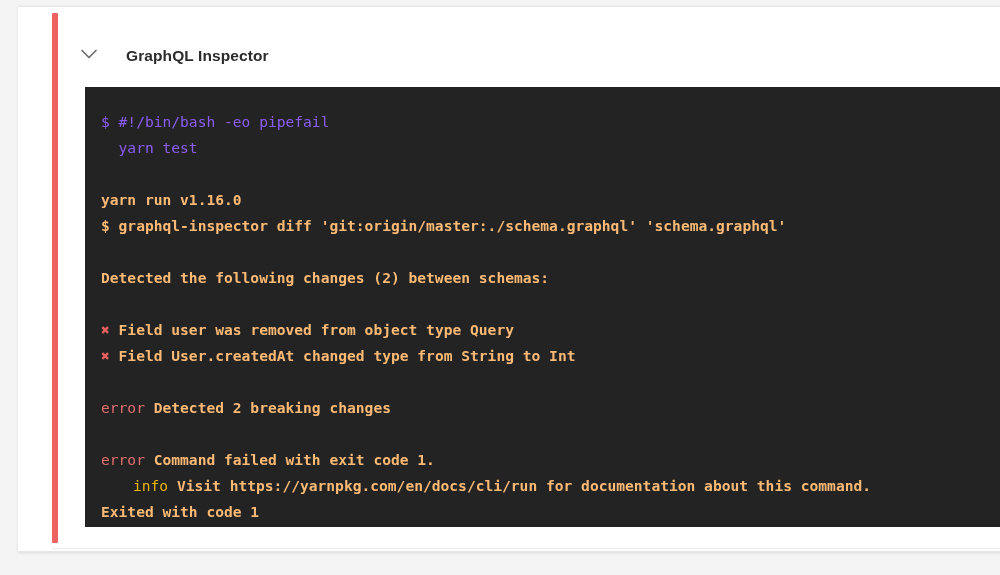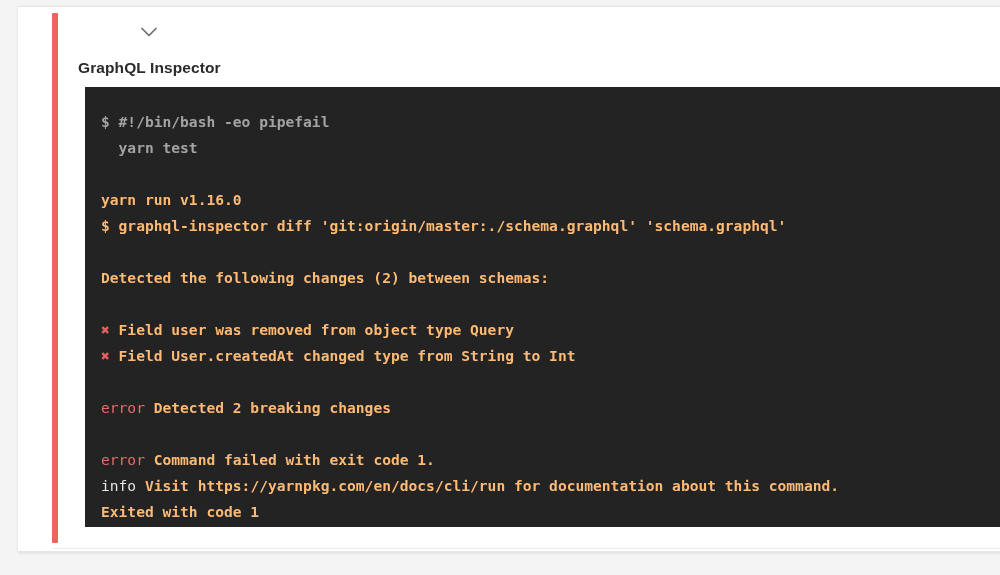--- a/index.html
+++ b/index.html
@@ -49,24 +49,23 @@
     z-index: 4;
   }
 
   
   .card-header {
     position: absolute;
     left: 60px;
     top: 14px;
     height: 44px;
     display: flex;
-    align-items: center;
-    gap: 16px;
+    align-items: flex-end;
+    gap: 26px;
     z-index: 3;
-    flex-direction: column;
   }
 
   .chevron-icon {
     width: 22px;
     height: 22px;
     display: inline-flex;
     align-items: center;
     justify-content: center;
     flex: 0 0 auto;
   }
@@ -98,24 +97,24 @@
     font-family: "DejaVu Sans Mono", "Liberation Mono", monospace;
     font-size: 14.6px;
     line-height: 26px;
     color: #e8e8e8;
     white-space: pre;
   }
 
   .line { white-space: pre; min-height: 26px; }
   .line.blank { height: 26px; }
 
-  .cmd      { color: #a3a3a3; font-weight: bold; text-align: center; }
+  .cmd      { color: #8b5cf6; font-weight: normal; text-align: center; }
   .plain    { color: #fdba74; font-weight: bold; }
   .err-tag  { color: #e36e6c; margin-top: 28px; }
-  .info-tag { color: #e5e5e5; }
+  .info-tag { color: #eab308; margin-left: 32px; }
   .xmark    { color: #e8605d; font-weight: bold; }
 
   
   .card-divider {
     position: absolute;
     left: 34px;
     top: 541px;
     width: 966px;
     height: 1px;
     background: #ececec;

